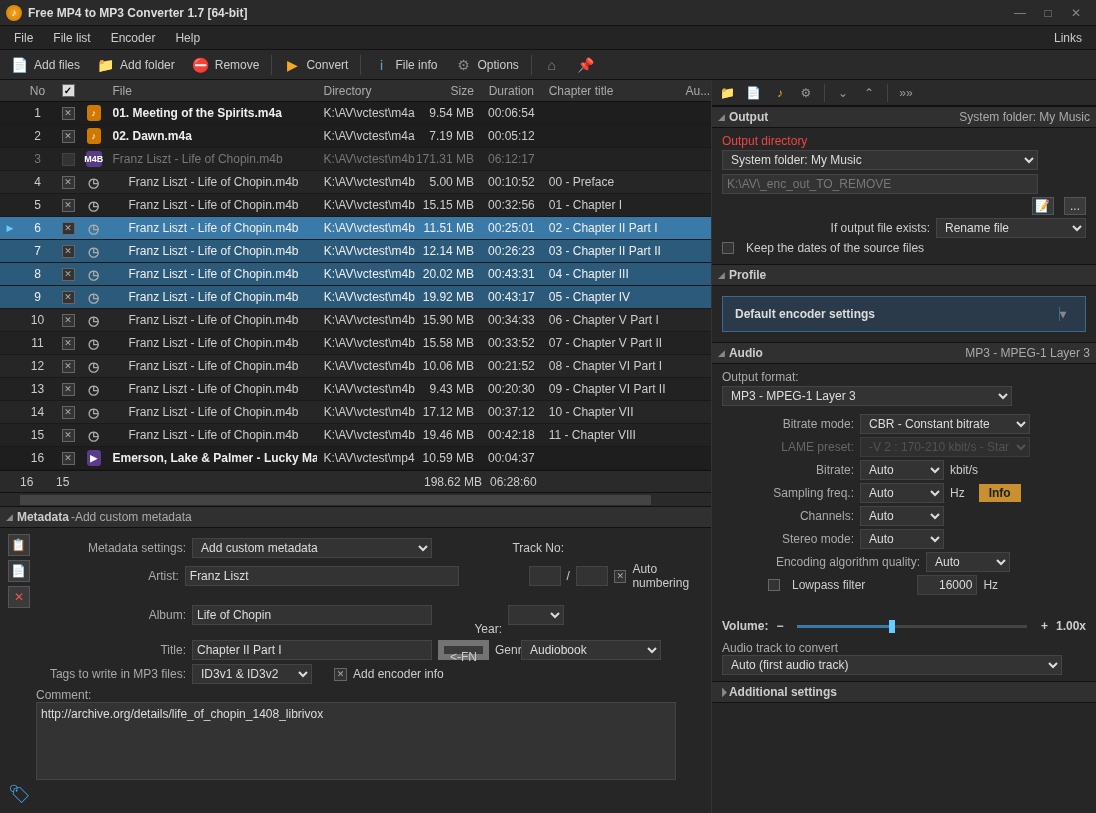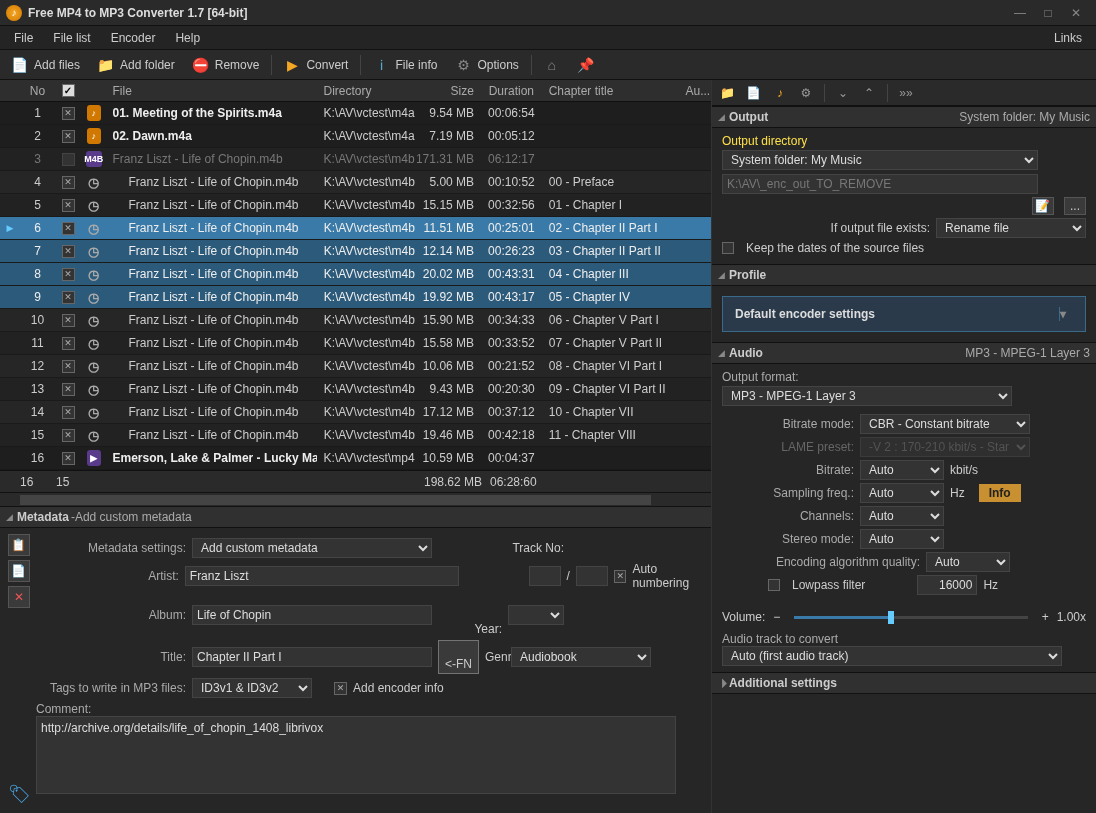--- a/index.html
+++ b/index.html
@@ -53,21 +53,21 @@
 .hscroll .thumb{position:absolute;left:20px;right:60px;top:2px;height:10px;background:#444;}
 .section-hdr{display:flex;align-items:center;height:22px;background:#303030;padding:0 6px;border-top:1px solid #111;border-bottom:1px solid #111;cursor:pointer;}
 .section-hdr .tri{color:#888;margin-right:4px;font-size:9px;}
 .section-hdr .lbl{font-weight:bold;color:#ccc;}
 .section-hdr .subl{color:#aaa;margin-left:auto;}
 .metadata{flex:1;background:#262626;padding:6px 8px;position:relative;overflow:hidden;}
 .mrow{display:flex;align-items:center;margin:4px 0;gap:6px;}
 .mlbl{width:150px;text-align:right;color:#aaa;}
 .minput{background:#333;border:1px solid #444;color:#ddd;height:20px;padding:0 4px;}
 .msel{background:#333;border:1px solid #444;color:#ddd;height:20px;padding:0 4px;}
-.mbtn{background:#3a3a3a;border:1px solid #737373;color:#ccc;height:20px;padding:16px 6px;cursor:pointer;}
+.mbtn{background:#3a3a3a;border:6px solid #737373;color:#ccc;height:20px;padding:4px 6px;cursor:pointer;}
 .mta{background:#333;border:1px solid #444;color:#ddd;padding:4px;width:640px;height:78px;resize:none;}
 .side-icons{display:flex;flex-direction:column;gap:4px;margin-right:6px;}
 .side-icons .sbtn{width:22px;height:22px;background:#3a3a3a;border:1px solid #555;display:flex;align-items:center;justify-content:center;cursor:pointer;color:#ccc;}
 .rtoolbar{height:26px;background:#2a2a2a;display:flex;align-items:center;padding:0 4px;gap:2px;border-bottom:1px solid #111;}
 .rtoolbar .rtb{width:24px;height:22px;display:flex;align-items:center;justify-content:center;cursor:pointer;color:#999;}
 .rtoolbar .rtb.act{color:#f5a623;}
 .panel{padding:6px 10px;}
 .prow{display:flex;align-items:center;margin:3px 0;gap:6px;}
 .plbl{text-align:right;color:#aaa;}
 .psel{background:#333;border:1px solid #444;color:#ddd;height:20px;padding:0 4px;flex:0 0 auto;}
@@ -503,21 +503,21 @@
       <div style="width:1px;height:18px;background:#444;margin:0 4px;"></div>
       <div class="rtb">»»</div>
     </div>
 
     <div class="section-hdr">
       <span class="tri">◢</span>
         <span class="lbl">Output</span>
       <span class="subl">System folder: My Music</span>
     </div>
     <div class="panel">
-      <div style="color:#fde047;margin-bottom:2px;">Output directory</div>
+      <div style="color:#ef4444;margin-bottom:2px;">Output directory</div>
       <select class="psel" style="width:316px;"><option>System folder: My Music</option></select>
       <div class="prow" style="margin-top:4px;">
         <input class="minput" style="width: 316px; color: rgb(119, 119, 119);" disabled="" value="K:\AV\_enc_out_TO_REMOVE">
       </div>
       <div class="prow" style="justify-content:flex-end;">
         <div class="btn-folder">📝</div>
         <div class="btn-folder">...</div>
       </div>
       <div class="prow" style="justify-content:flex-end;">
         <span>If output file exists:</span>
@@ -581,21 +581,21 @@
           <select class="psel" style="width:84px;"><option>Auto</option></select>
         </div>
       <div class="prow">
           <span style="width:40px;"></span>
           <span class="chk"></span>
           <span>Lowpass filter</span>
           <span style="flex:0 0 40px;"></span>
           <input class="minput" style="width: 60px; text-align: right;" value="16000">
           <span>Hz</span>
         </div>
-      <div class="prow slider-wrap" style="margin-top:15px;">
+      <div class="prow slider-wrap" style="margin-top:24px;font-weight:bold;">
         <span>Volume:</span>
         <span style="cursor:pointer;">−</span>
         <div class="slider">
             <div class="fill"></div>
             <div class="knob"></div>
           </div>
         <span style="cursor:pointer;">+</span>
         <span>1.00x</span>
       </div>
       <div style="color:#aaa;margin-top:8px;">Audio track to convert</div>

